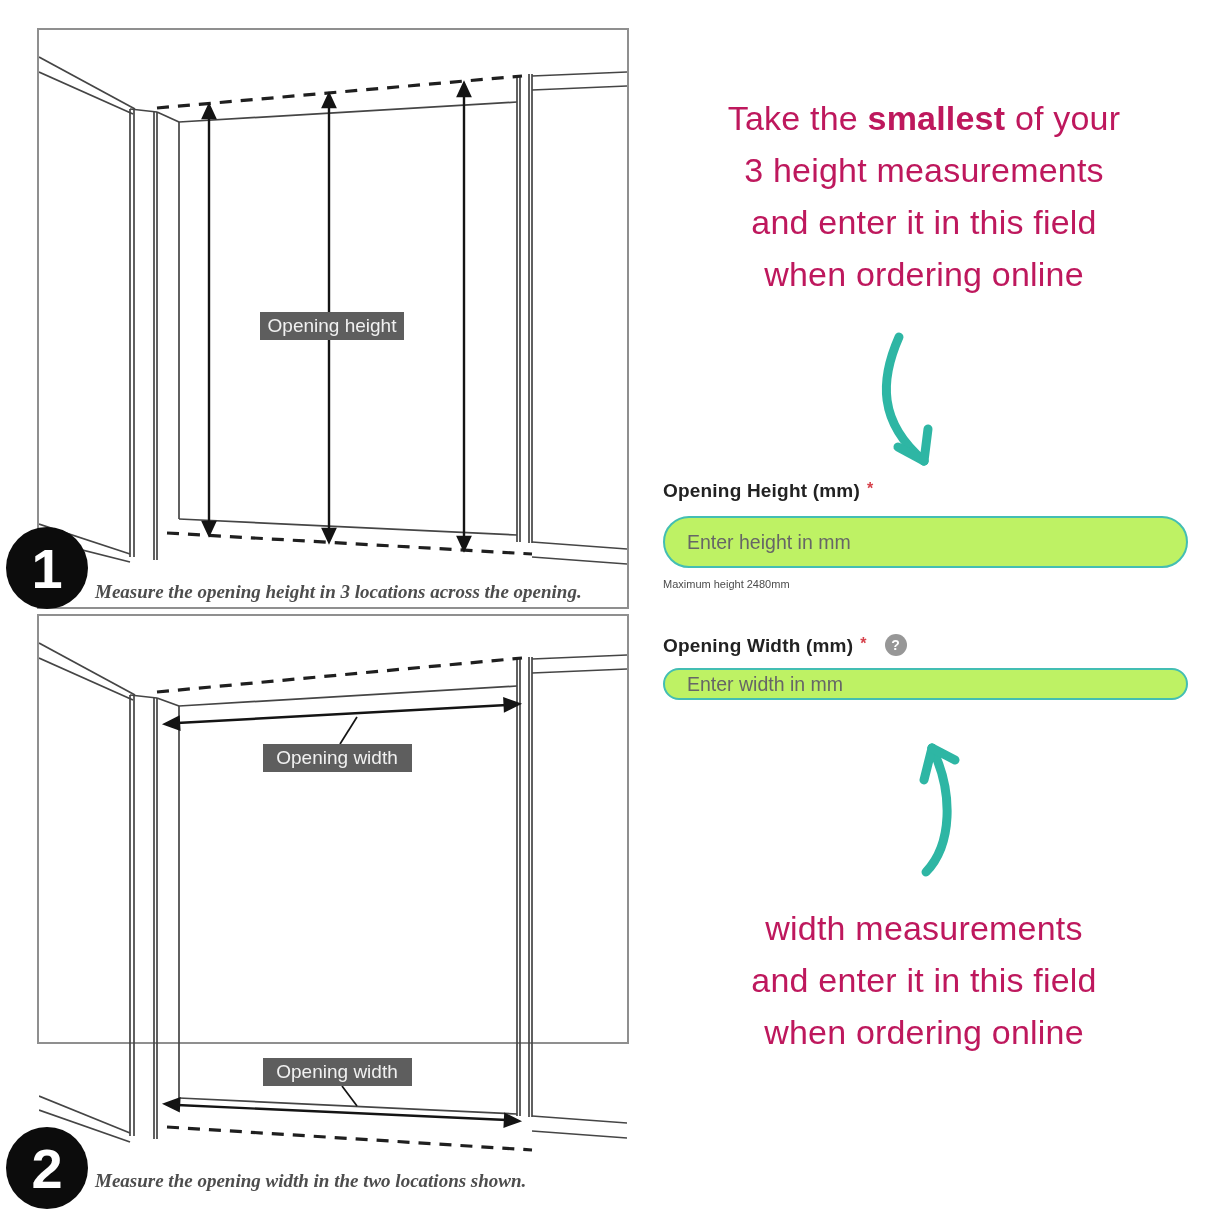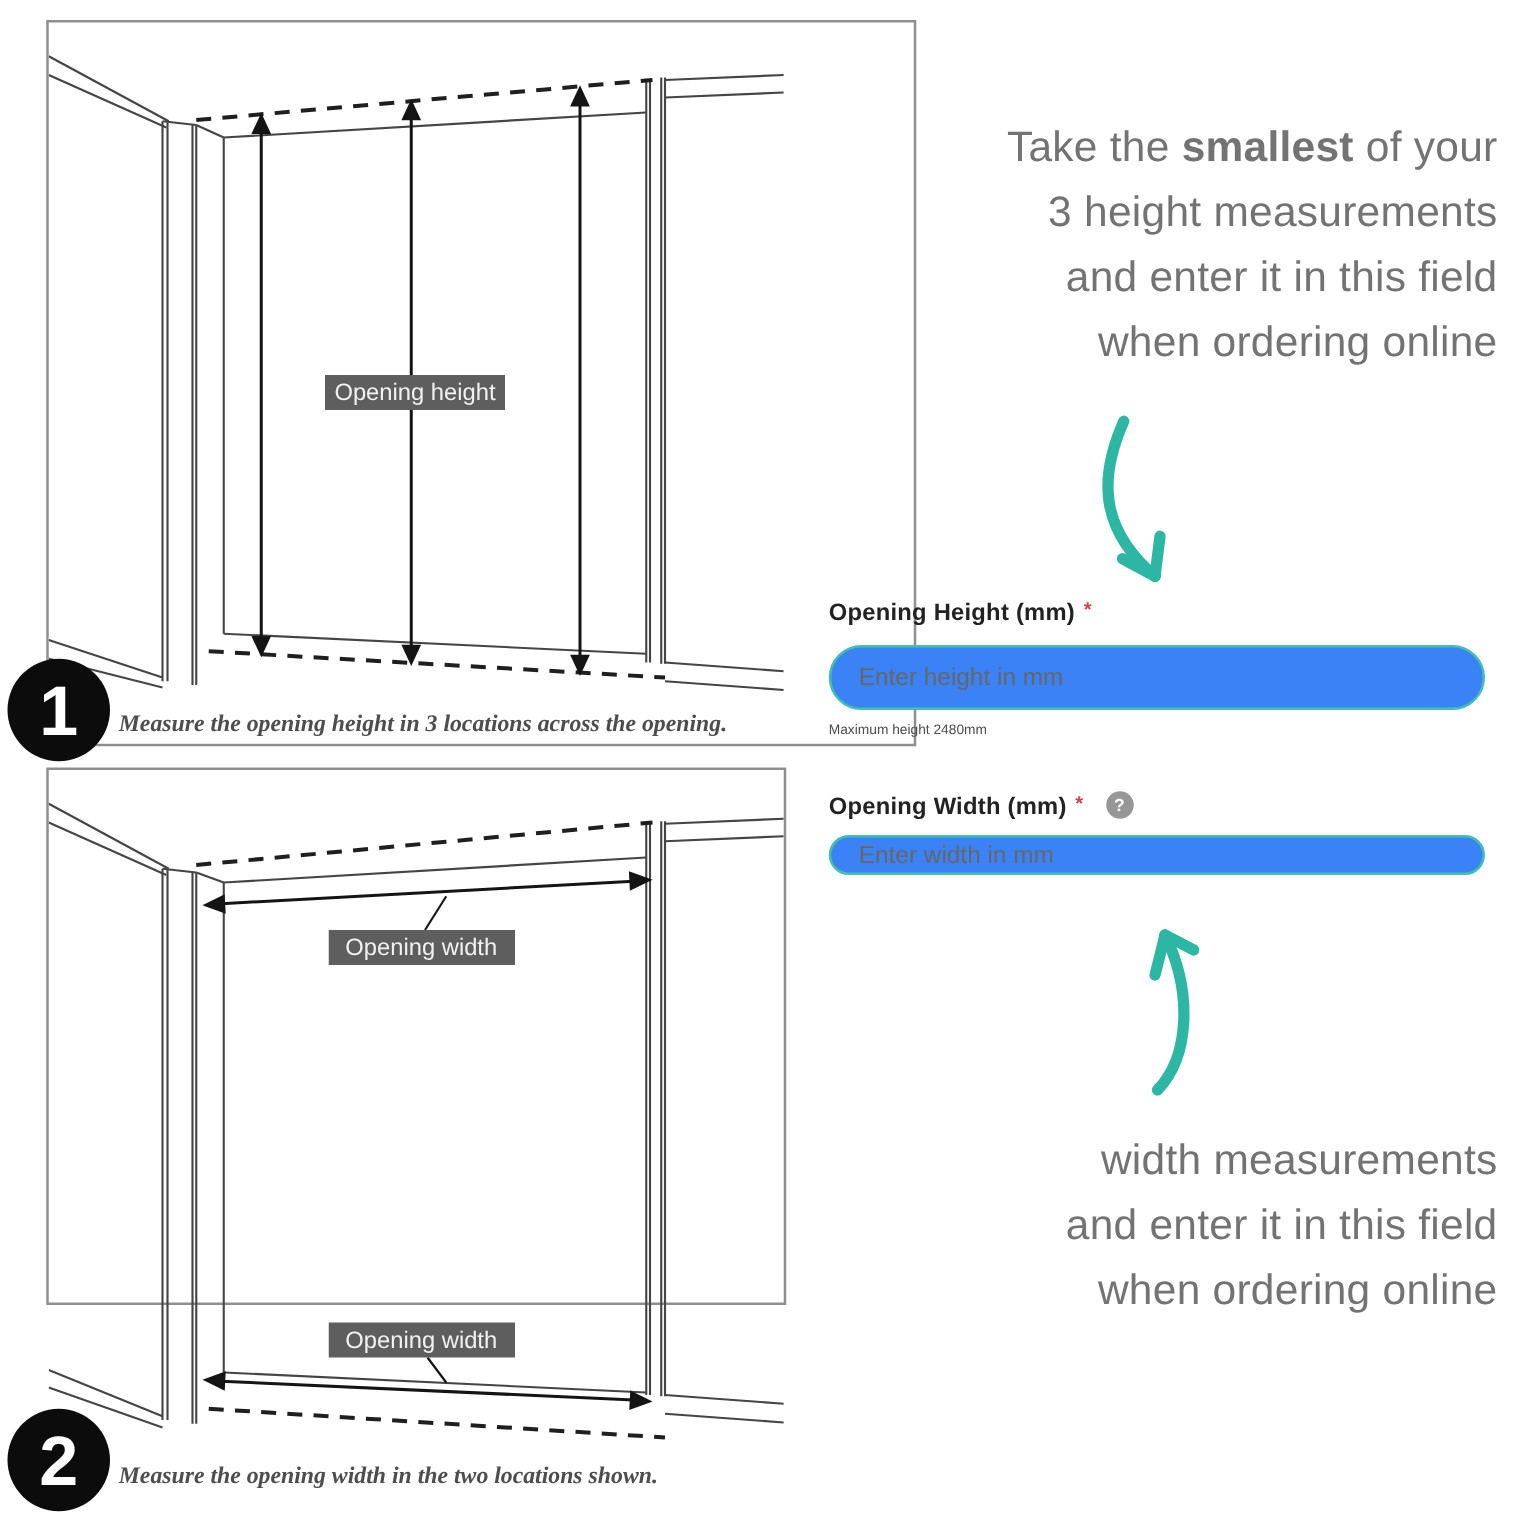--- a/index.html
+++ b/index.html
@@ -1,60 +1,60 @@
 <!DOCTYPE html>
 <html><head>
 <meta charset="utf-8">
 <style>
   html,body{margin:0;padding:0;}
   body{
     width:1214px;height:1214px;background:#ffffff;position:relative;overflow:hidden;
     font-family:"Liberation Sans",sans-serif;
   }
   .figure{position:absolute;border:2px solid #8f8f8f;background:#fff;box-sizing:border-box;}
-  #fig1{left:37px;top:16px;width:696px;height:581px;}
+  #fig1{left:37px;top:28px;width:592px;height:581px;}
   #fig2{left:37px;top:614px;width:592px;height:430px;}
   .figure svg{display:block;}
   .caption{
     position:absolute;left:56px;width:520px;
     font-family:"Liberation Serif",serif;font-style:italic;font-weight:600;
     font-size:19px;color:#4d4d4d;white-space:nowrap;
   }
   #fig1 .caption{top:551px;}
   #fig2 .caption{top:554px;}
   .badge{
     position:absolute;width:82px;height:82px;border-radius:50%;background:#0c0c0c;
     color:#ffffff;display:flex;align-items:center;justify-content:center;
     font-size:56px;font-weight:700;z-index:5;
   }
   #badge1{left:6px;top:527px;}
   #badge2{left:6px;top:1127px;}
   .instr{
-    position:absolute;width:548px;text-align:right;
-    font-size:34px;line-height:52px;color:#737373;letter-spacing:0.2px;
+    position:absolute;width:548px;text-align:center;
+    font-size:34px;line-height:52px;color:#be185d;letter-spacing:0.2px;
   }
   #instr-top{left:650px;top:92px;}
   #instr-bottom{left:650px;top:902px;}
   .instr b{font-weight:700;}
   .field-label{
     position:absolute;left:663px;font-size:19px;font-weight:700;color:#222222;
     letter-spacing:0.2px;
   }
   #height-label{top:480px;}
   #width-label{top:635px;}
   .req{color:#d6414b;margin-left:7px;font-size:16px;vertical-align:top;font-weight:700;}
   .help-icon{
     display:inline-block;vertical-align:middle;margin-left:18px;margin-top:-4px;
     width:22px;height:22px;border-radius:50%;background:#979797;color:#ffffff;
     font-size:14px;font-weight:700;text-align:center;line-height:22px;cursor:pointer;
   }
   input.text{
     position:absolute;left:663px;width:525px;height:52px;box-sizing:border-box;
     border:2px solid #43beb3;border-radius:27px;padding:0 22px;
-    font-size:19.5px;color:#333;background:#3b82f6;outline:none;
+    font-size:19.5px;color:#333;background:#bef264;outline:none;
     font-family:"Liberation Sans",sans-serif;
   }
   input.text::placeholder{color:#666666;opacity:1;}
   #height-input{top:516px;}
   #width-input{top:668px;height:32px;border-radius:25px;}
   .helper{position:absolute;left:663px;top:578px;font-size:11px;color:#4c4c4c;}
   .flow-arrow{position:absolute;}
   #arrow1{left:858px;top:328px;}
   #arrow2{left:893px;top:733px;}
 </style>

